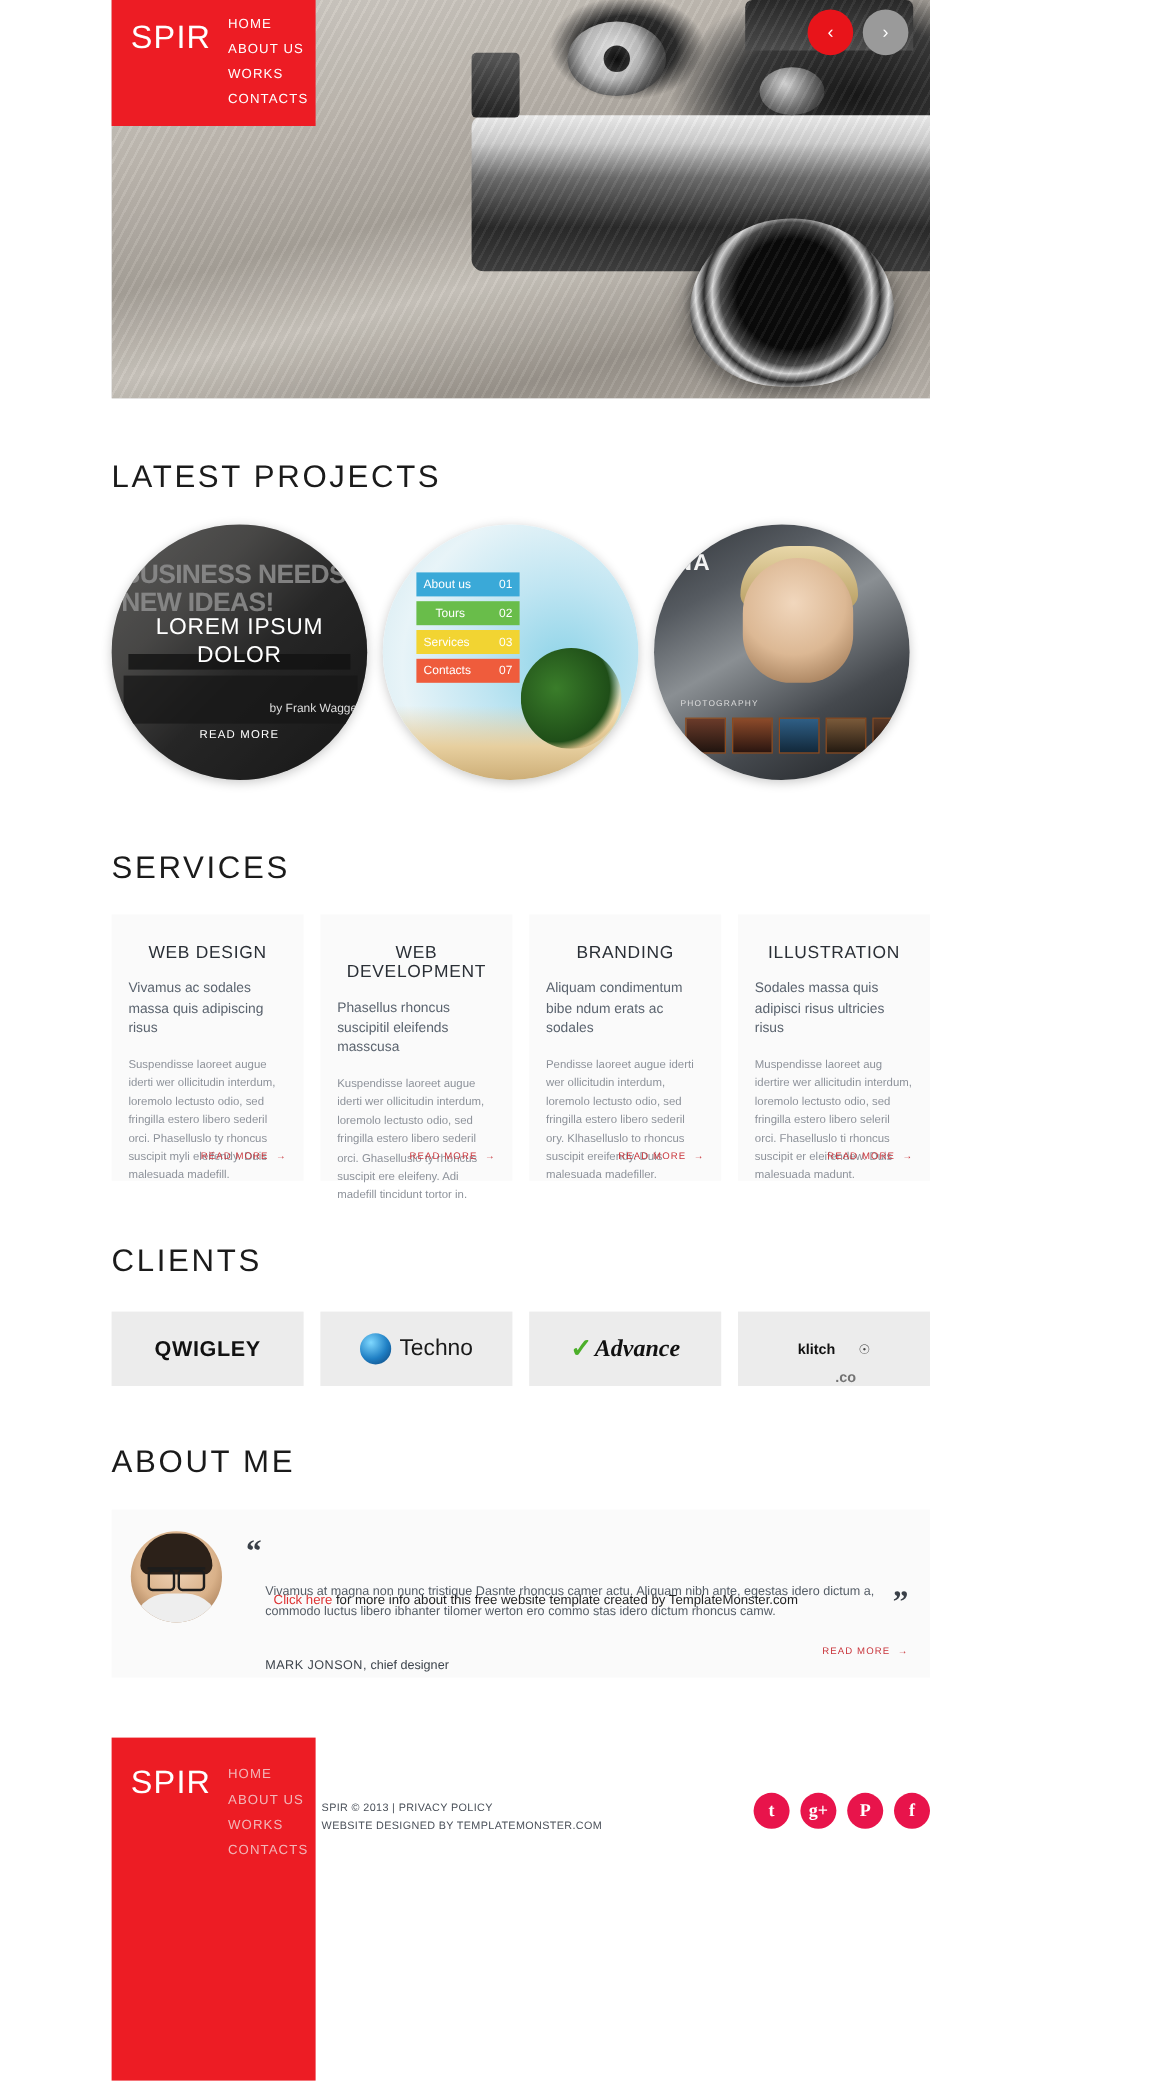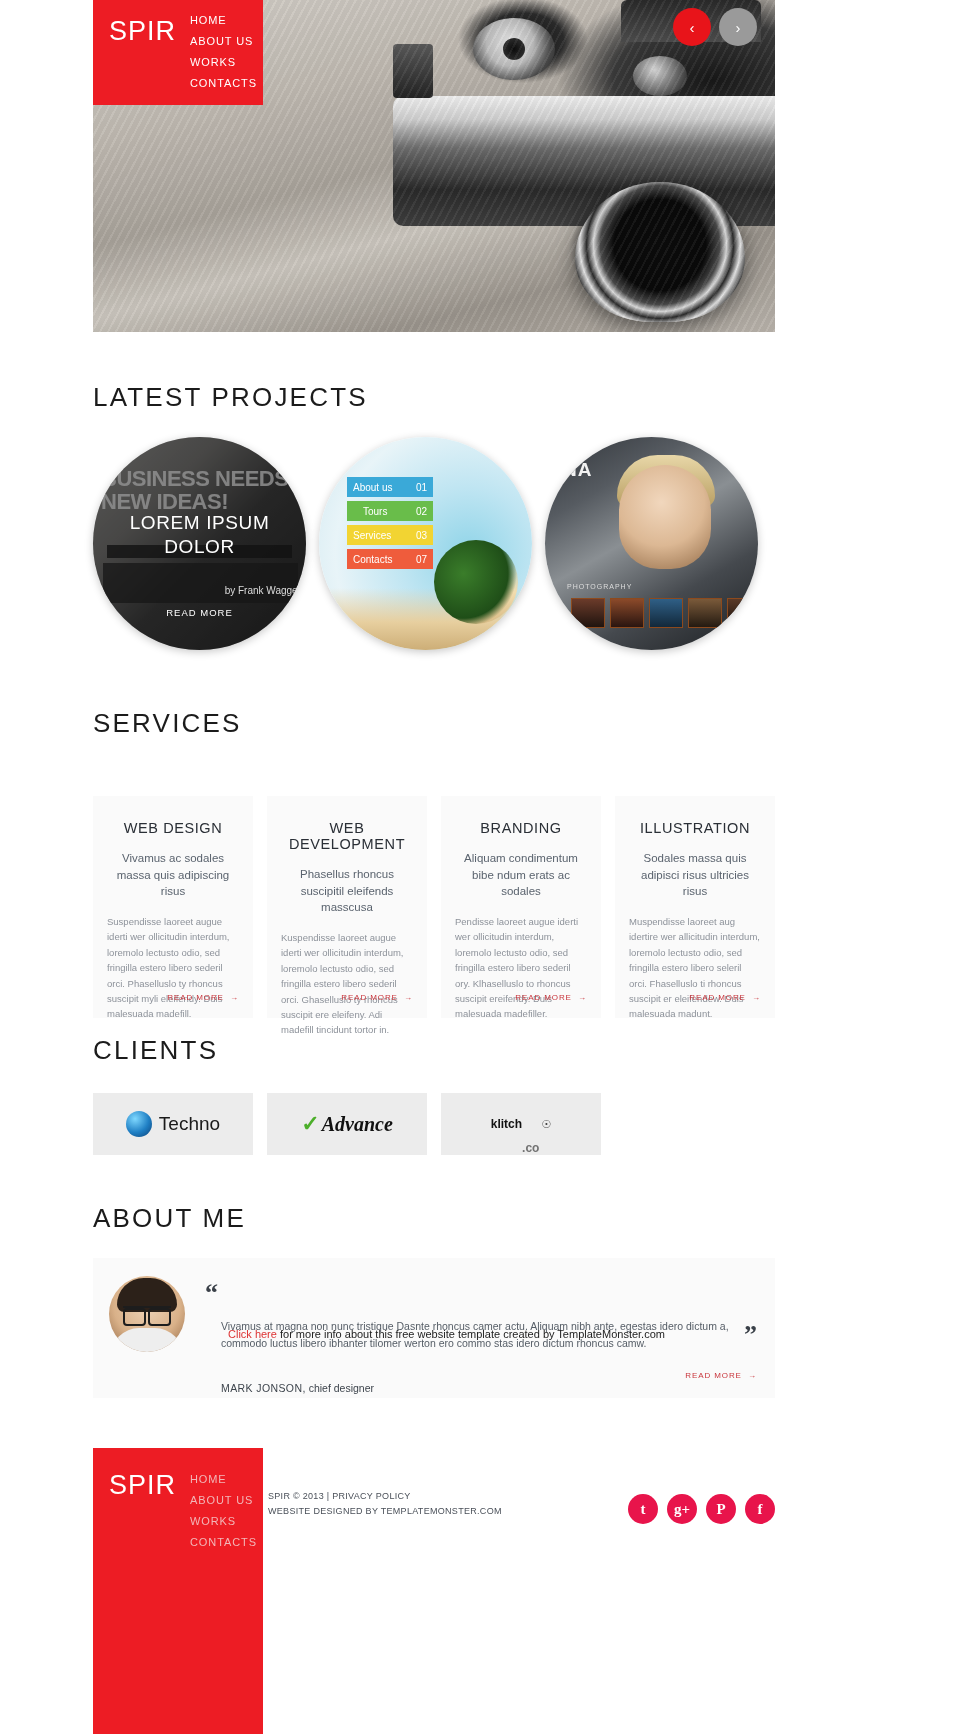--- a/index.html
+++ b/index.html
@@ -83,24 +83,24 @@
   .p3 .hair { position:absolute; left:72px; top:18px; width:98px; height:52px; border-radius:50px 50px 14px 14px;
     background: linear-gradient(180deg,#e8d7a8,#b99f63); }
   .p3 .thumbs { position:absolute; left:26px; bottom:22px; display:flex; gap:5px; }
   .p3 .th { width:34px; height:30px; border:1px solid #8d4a1d; }
   .p3 .t1{background:linear-gradient(180deg,#6b3b2a,#20140f);} .p3 .t2{background:linear-gradient(180deg,#8c4a2a,#2a1510);}
   .p3 .t3{background:linear-gradient(180deg,#2f5f86,#12283a);} .p3 .t4{background:linear-gradient(180deg,#7a5a3a,#241a11);}
   .p3 .t5{background:linear-gradient(180deg,#5a3a28,#1a100b);}
   .p3 .lbl { position:absolute; left:22px; bottom:60px; color:#ddd; font-size:7px; letter-spacing:1px; }
 
   
-  .services { position:absolute; left:93px; top:796px; width:682px; height:222px; display:flex; gap:14px; }
+  .services { position:absolute; left:93px; top:762px; width:682px; height:222px; display:flex; gap:14px; }
   .card { width:160px; height:222px; background:#fafafa; position:relative; padding:24px 14px 0 14px; }
   .card h3 { text-align:center; font-size:14.5px; font-weight:400; color:#2a2f36; letter-spacing:.6px; margin-bottom:14px; }
-  .card .lead { font-size:11.5px; color:#5a636e; line-height:1.45; text-align:center; margin-bottom:14px; }
+  .card .lead { font-size:11.5px; color:#5a636e; line-height:1.45; text-align:left; margin-bottom:14px; }
   .card .body { font-size:9.5px; color:#8d929a; line-height:1.62; text-align:left; }
   .card .readmore { position:absolute; right:14px; bottom:16px; color:#c9353c; font-size:8px; letter-spacing:.9px; cursor:pointer; white-space:nowrap; }
 
   
   .clients { position:absolute; left:93px; top:1093px; width:682px; height:62px; display:flex; gap:14px; }
   .client { width:160px; height:62px; background:#ececec; display:flex; align-items:center; justify-content:center; cursor:pointer; }
   .cl1 { font-size:18px; font-weight:700; color:#111; letter-spacing:.5px; }
   .cl2 { font-size:19px; color:#1a1a1a; }
   .cl3 { font-size:20px; font-style:italic; font-weight:700; color:#111; font-family:"Liberation Serif", serif; }
   .cl4 { font-size:12px; font-weight:700; color:#111; }
@@ -126,21 +126,21 @@
   .about-author b { font-weight:400; letter-spacing:.4px; }
   .about-rm { position:absolute; right:18px; bottom:18px; color:#c9353c; font-size:8px; letter-spacing:.9px; cursor:pointer; }
   .quote-end { position:absolute; right:18px; top:62px; font-size:26px; color:#3a4048; font-family:"Liberation Serif", serif; font-weight:700; }
 
   
   .footer { position:absolute; left:0; top:1448px; width:965px; height:286px; background:#fff; }
   .foot-red { position:absolute; left:93px; top:0; width:170px; height:286px; background:#ed1c24; }
   .foot-logo { position:absolute; left:16px; top:22px; font-size:27px; color:#fff; font-weight:300; letter-spacing:1px; }
   .foot-nav { position:absolute; left:97px; top:25px; display:flex; flex-direction:column; gap:9px; }
   .foot-nav a { color:#f2b6b8; font-size:11px; letter-spacing:.9px; text-decoration:none; white-space:nowrap; }
-  .foot-copy { position:absolute; left:268px; top:41px; font-size:9px; color:#4a5059; line-height:1.7; letter-spacing:.3px; }
+  .foot-copy { position:absolute; left:268px; top:51px; font-size:9px; color:#4a5059; line-height:1.7; letter-spacing:.3px; }
   .socials { position:absolute; right:190px; top:46px; display:flex; gap:9px; }
   .soc { width:30px; height:30px; border-radius:50%; background:#e8144b; color:#fff; display:flex; align-items:center;
     justify-content:center; font-size:15px; font-weight:700; cursor:pointer; font-family:"Liberation Serif", serif; }
   .soc.gp { background:#e8144b; } .soc.pin { background:#e8144b; } .soc.fb { background:#e8144b; }
 </style>
 </head>
 <body>
 
 <div class="page">
 
@@ -241,20 +241,23 @@
       <h3>ILLUSTRATION</h3>
       <div class="lead">Sodales massa quis adipisci risus ultricies risus</div>
       <div class="body">Muspendisse laoreet aug idertire wer allicitudin interdum, loremolo lectusto odio, sed fringilla estero libero seleril orci. Fhaselluslo ti rhoncus suscipit er eleifendew. Duis malesuada madunt.</div>
       <div class="readmore"><span>READ MORE</span> &nbsp;→</div>
     </div>
   </div>
 
   <div class="sec-title" style="top:1035px;">CLIENTS</div>
   <div class="clients">
     <div class="client">
+      <span class="cl1">QWIGLEY</span>
+    </div>
+    <div class="client">
       <span class="globe"></span>
       <span class="cl2">Techno</span>
     </div>
     <div class="client">
       <span class="tick">✓</span>
       <span class="cl3">Advance</span>
     </div>
     <div class="client">
       <span class="cl4">klitch</span>
         <span class="cl4 dotco">.co</span>

